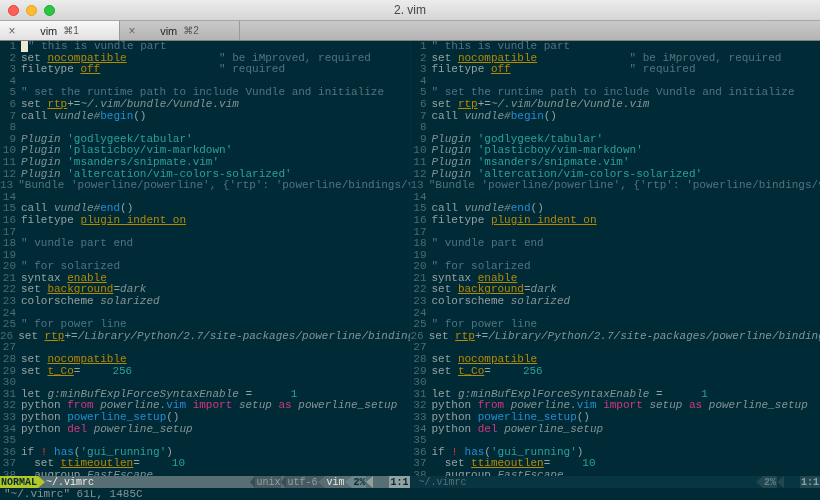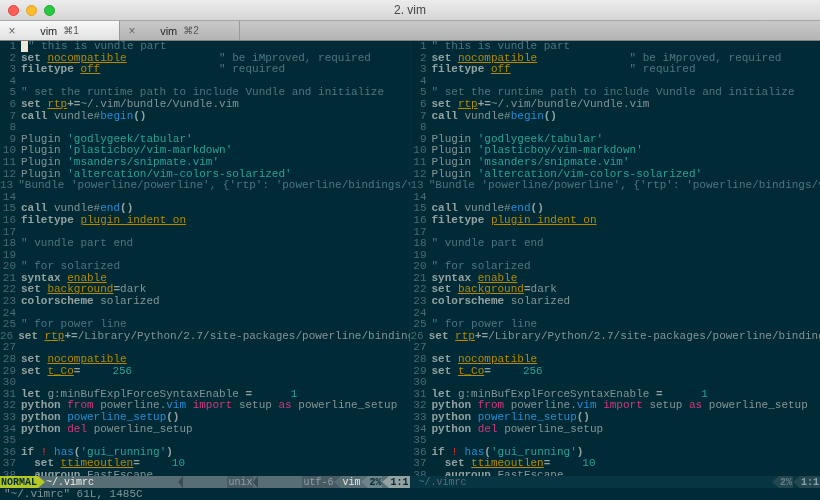--- a/index.html
+++ b/index.html
@@ -88,45 +88,45 @@
 .txt { flex: 1; color: #839496; }
 .cursor {
   display: inline-block;
   width: 7px;
   height: 11px;
   background: #eee8d5;
   vertical-align: top;
 }
 
 .cm { color: #4f7481; } 
-.kw { color: #93a1a1; font-weight: bold; } 
+.kw { color: #93a1a1; } 
 .op { color: #b58900; text-decoration: underline; } 
 .st { color: #2aa198; } 
 .fn { color: #268bd2; text-align: center; } 
-.id { color: #839496; }
+.id { color: #839496; font-style: italic; }
 .nu { color: #2aa198; margin-left: 32px; }
 .red2 { color: #dc322f; }
 .mag { color: #d33682; }
 
 .statusbar {
   height: 12px;
   display: flex;
   align-items: center;
   font-size: 10px;
   font-weight: bold;
   background: #586e75;
   color: #002b36;
 }
 .seg { display: flex; align-items: center; height: 100%; padding: 0 1px; }
 .seg.mode { background: #b5c926; color: #002b36; }
 .seg.file { background: #586e75; color: #f0f0e4; font-weight: normal; flex: 1; text-align: right; }
-.seg.enc { background: #475b62; color: #93a1a1; font-weight: normal; margin-left: 44px; }
+.seg.enc { background: #475b62; color: #93a1a1; font-weight: normal; }
 .seg.ft { background: #586e75; color: #e8e8dc; font-weight: normal; }
 .seg.pct { background: #6c838a; color: #002b36; }
-.seg.pos { background: #93a1a1; color: #002b36; }
+.seg.pos { background: #93a1a1; color: #002b36; margin-left: 16px; }
 .arrow-r {
   width: 0; height: 0;
   border-top: 6px solid transparent;
   border-bottom: 6px solid transparent;
 }
 .ar-mode { border-left: 7px solid #b5c926; background: #586e75; }
 .arrow-l {
   width: 0; height: 0;
   border-top: 6px solid transparent;
   border-bottom: 6px solid transparent;

